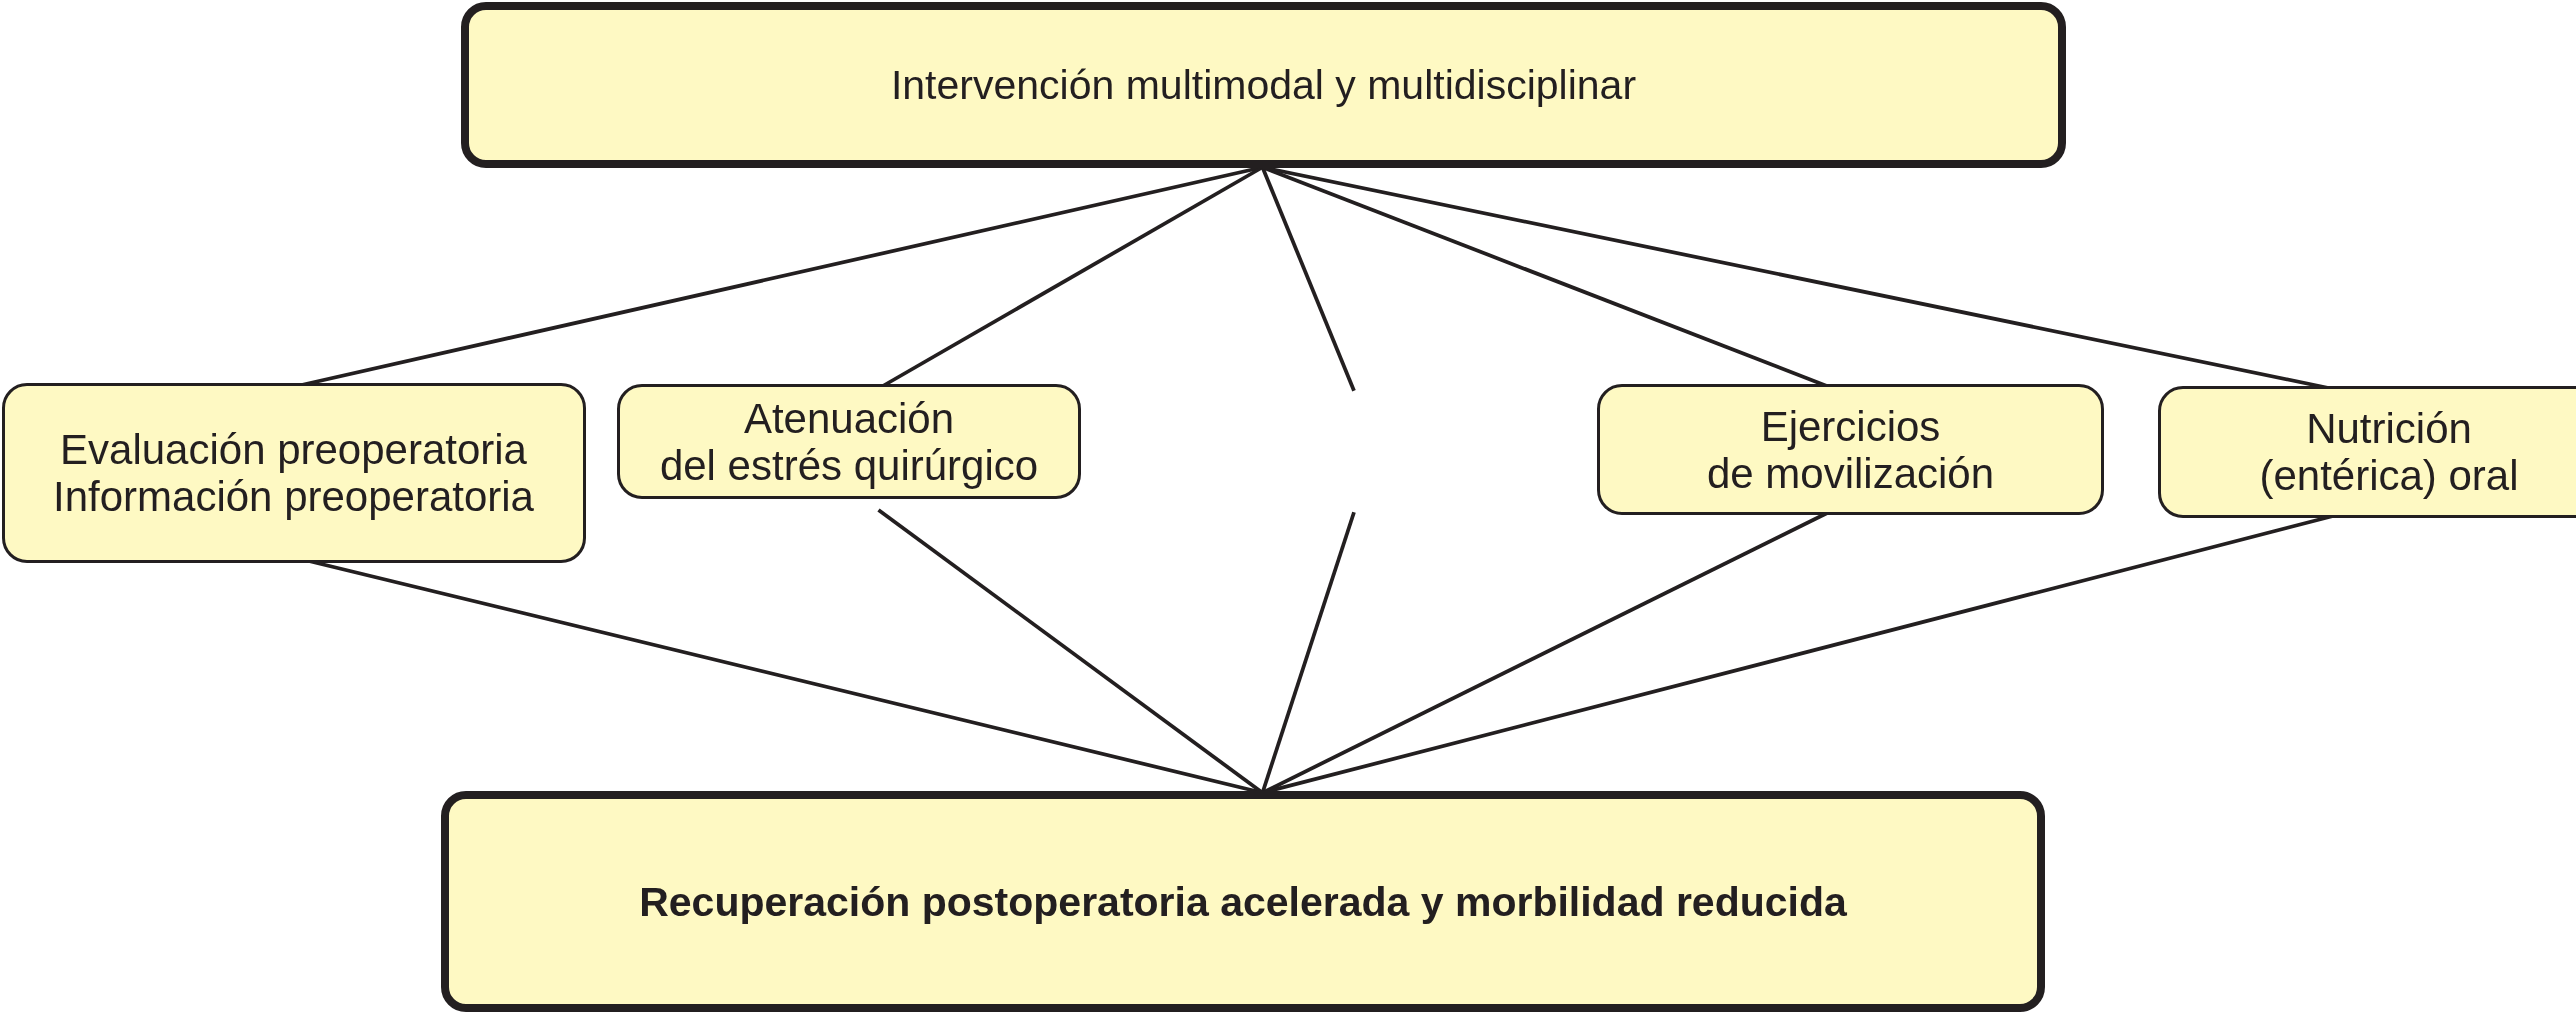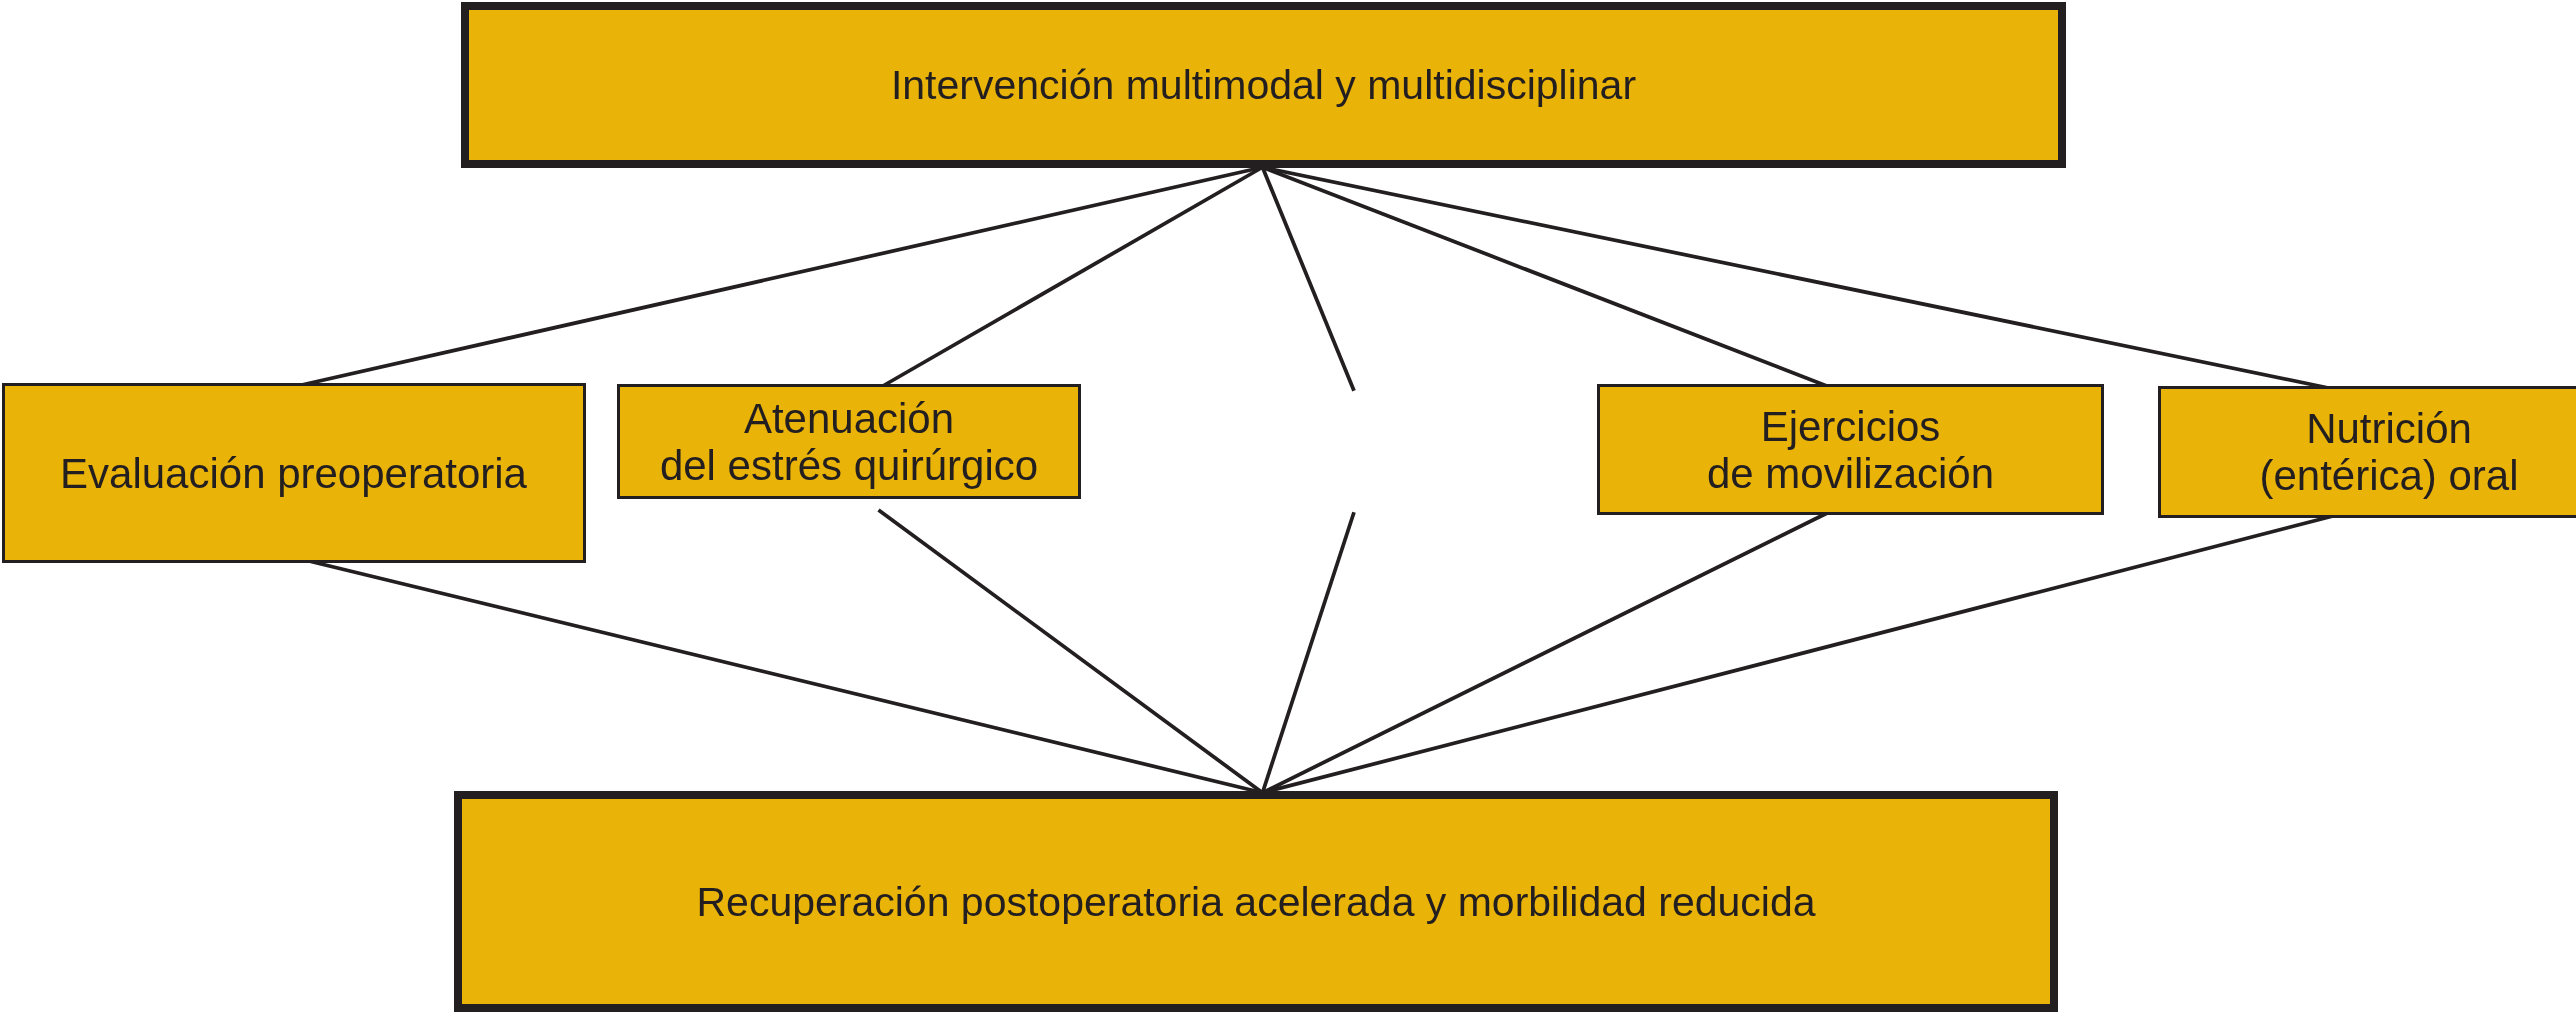--- a/index.html
+++ b/index.html
@@ -18,40 +18,41 @@
   }
   #connector-svg {
     position: absolute;
     left: 0;
     top: 0;
     width: 2576px;
     height: 1014px;
   }
   .box {
     position: absolute;
-    background: #eab308;
+    background: #fef9c3;
     display: flex;
     flex-direction: column;
     align-items: center;
     justify-content: center;
     text-align: center;
     box-sizing: border-box;
+    border-radius: 25px;
   }
   .box.major {
     border: 8.3px solid #231f20;
     font-size: 41px;
     line-height: 50px;
   }
   .box.minor {
     border: 3.8px solid #231f20;
     font-size: 42px;
     line-height: 47px;
   }
   #top-box    { left: 461px;  top: 1.5px;    width: 1605px; height: 166px; }
-  #bottom-box { left: 454px;  top: 791px; width: 1604px; height: 221px; }
+  #bottom-box { left: 441px;  top: 791px; width: 1604px; height: 221px; font-weight: bold; }
   #mid-box-1  { left: 1.5px;    top: 383px;  width: 584px;  height: 180px; }
   #mid-box-2  { left: 617px;  top: 384px;  width: 464px;  height: 115px; }
   #mid-box-3  { left: 1148px; top: 386px;  width: 413px;  height: 131px; }
   #mid-box-4  { left: 1597px; top: 384px;  width: 507px;  height: 131px; }
   #mid-box-5  { left: 2111px; top: 386px;  width: 462px;  height: 132px; margin-left: 47px; }
   .box-line { display: block; white-space: nowrap; }
 </style>
 </head>
 <body>
 
@@ -71,20 +72,21 @@
     <line x1="2444" y1="680" x2="1683" y2="1057" stroke="#231f20" stroke-width="5"></line>
     <line x1="3122" y1="685" x2="1683" y2="1057" stroke="#231f20" stroke-width="5"></line>
   </svg>
 
   <div id="top-box" class="box major">
     <span class="box-line">Intervención multimodal y multidisciplinar</span>
   </div>
 
   <div id="mid-box-1" class="box minor">
     <span class="box-line">Evaluación preoperatoria</span>
+    <span class="box-line">Información preoperatoria</span>
   </div>
 
   <div id="mid-box-2" class="box minor">
     <span class="box-line">Atenuación</span>
     <span class="box-line">del estrés quirúrgico</span>
   </div>
 
 
   <div id="mid-box-4" class="box minor">
     <span class="box-line">Ejercicios</span>

